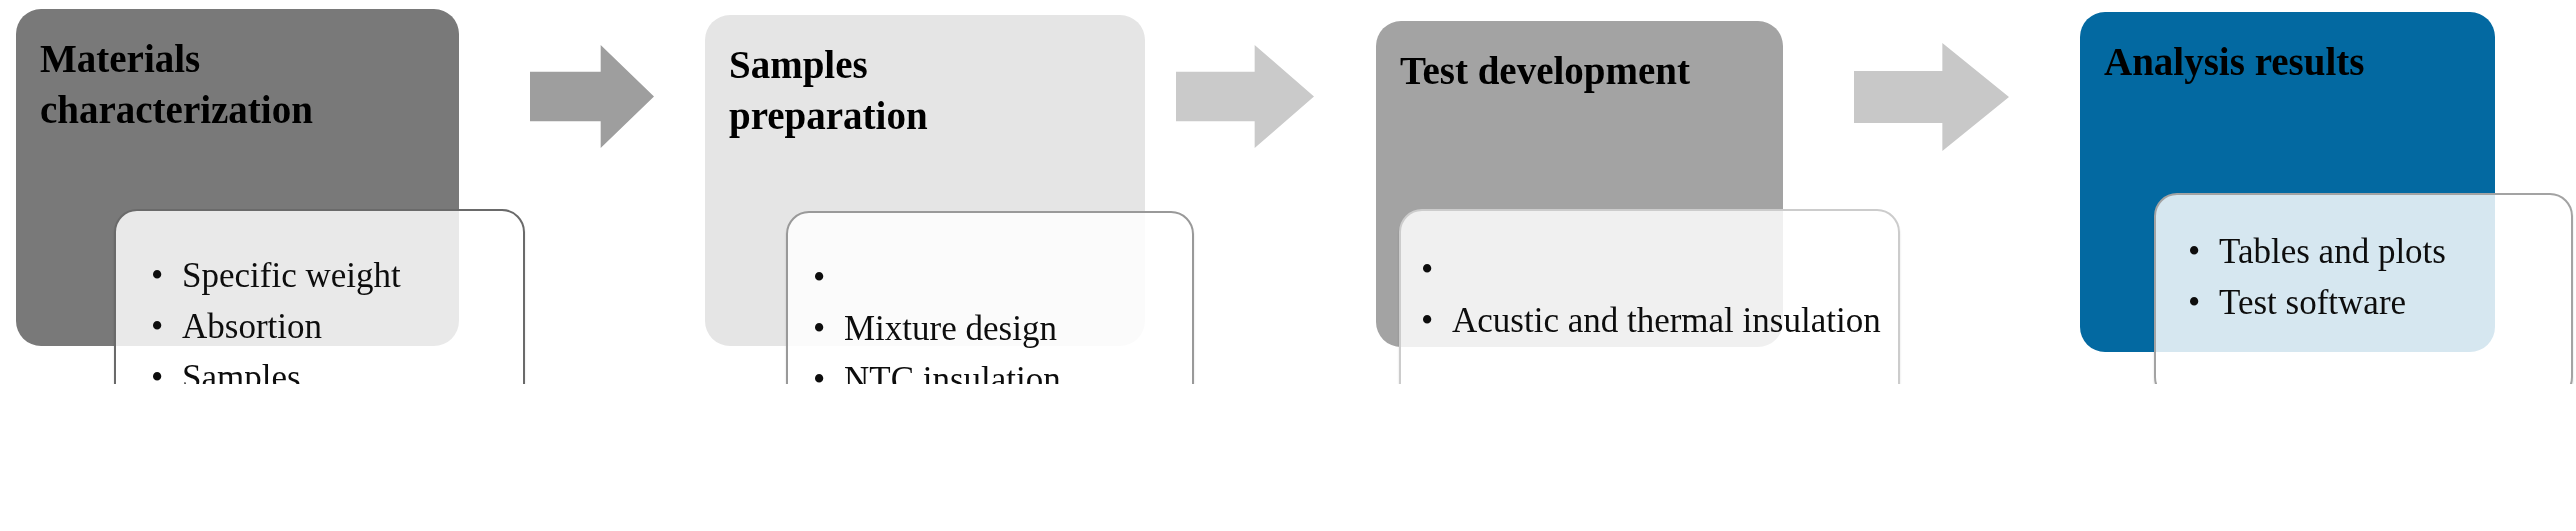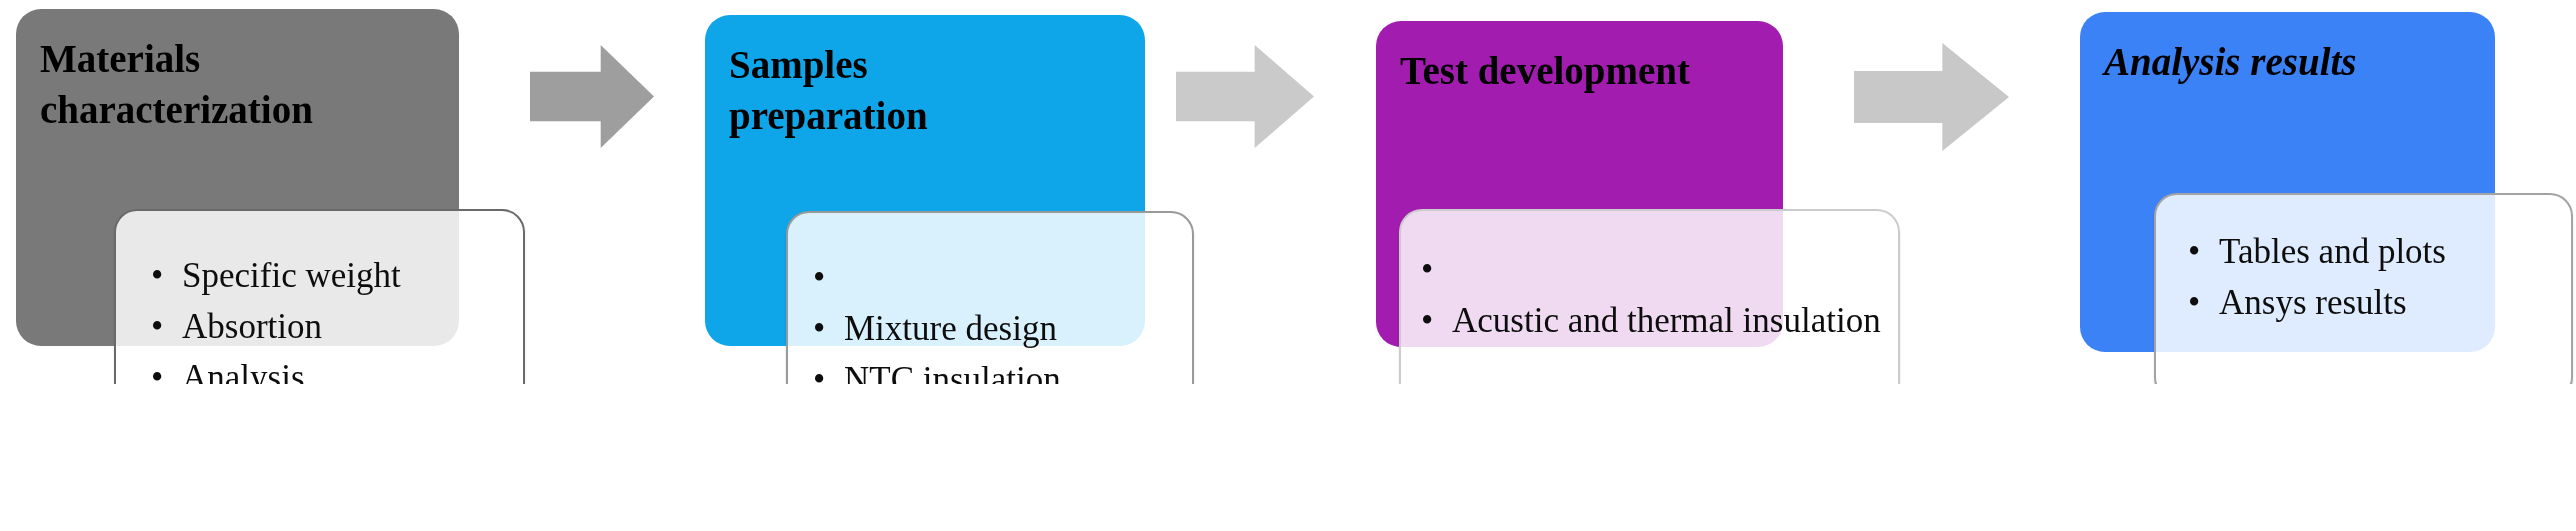--- a/index.html
+++ b/index.html
@@ -70,49 +70,49 @@
 <body>
 
 <div class="canvas">
 
   <div class="box b1" style="background: rgb(121, 121, 121);">
     <div class="box-title">Materials characterization</div>
   </div>
 
   <div class="arrow a1" style="background: rgb(158, 158, 158);"></div>
 
-  <div class="box b2" style="background: #0ea5e9;">
+  <div class="box b2" style="background: #e5e5e5;">
     <div class="box-title">Samples preparation</div>
   </div>
 
   <div class="arrow a2" style="background: rgb(202, 202, 202);"></div>
 
-  <div class="box b3" style="background: #a21caf;">
+  <div class="box b3" style="background: #a3a3a3;">
     <div class="box-title">Test development</div>
   </div>
 
   <div class="arrow a3" style="background: rgb(200, 200, 200);"></div>
 
-  <div class="box b4" style="background: #3b82f6; font-style: italic;">
+  <div class="box b4" style="background: #0369a1;">
     <div class="box-title">Analysis results</div>
   </div>
 
   <div class="card c1" style="border-color: rgb(106, 106, 106);">
     <ul class="bullets">
       <li>
         <span class="dot">•</span>
         <span>Specific weight</span>
       </li>
       <li>
         <span class="dot">•</span>
         <span>Absortion</span>
       </li>
       <li>
         <span class="dot">•</span>
-        <span>Analysis</span>
+        <span>Samples</span>
       </li>
       <li>
         <span class="dot">•</span>
       </li>
     </ul>
   </div>
 
   <div class="card c2" style="border-color: rgb(153, 153, 153);">
     <ul class="bullets">
       <li>
@@ -142,19 +142,19 @@
   </div>
 
   <div class="card c4" style="border-color: rgb(163, 163, 163);">
     <ul class="bullets">
       <li>
         <span class="dot">•</span>
         <span>Tables and plots</span>
       </li>
       <li>
         <span class="dot">•</span>
-        <span>Ansys results</span>
+        <span>Test software</span>
       </li>
     </ul>
   </div>
 
 </div>
 
 
 </body></html>

